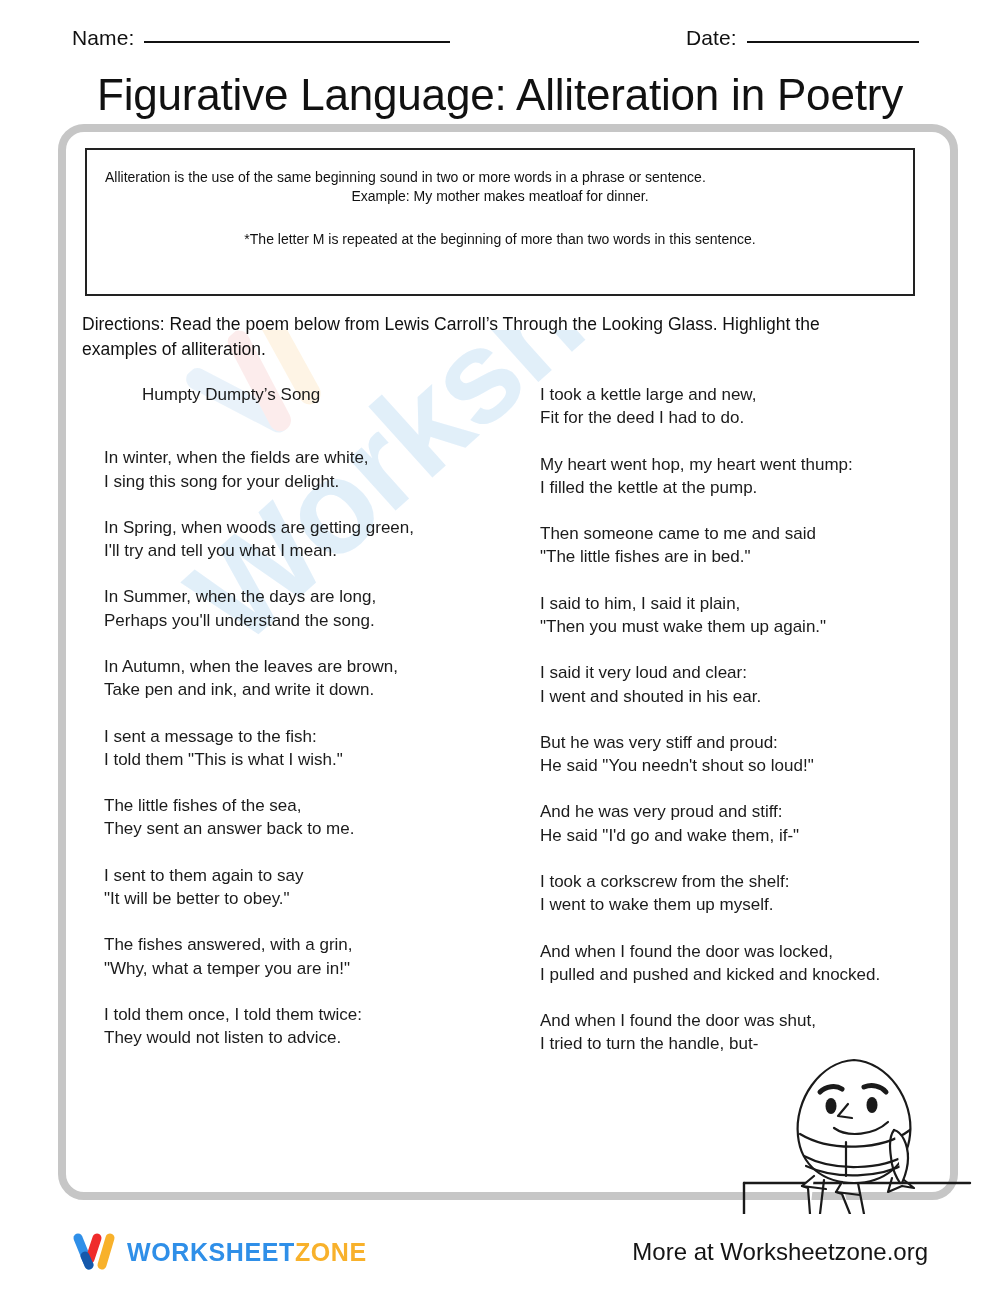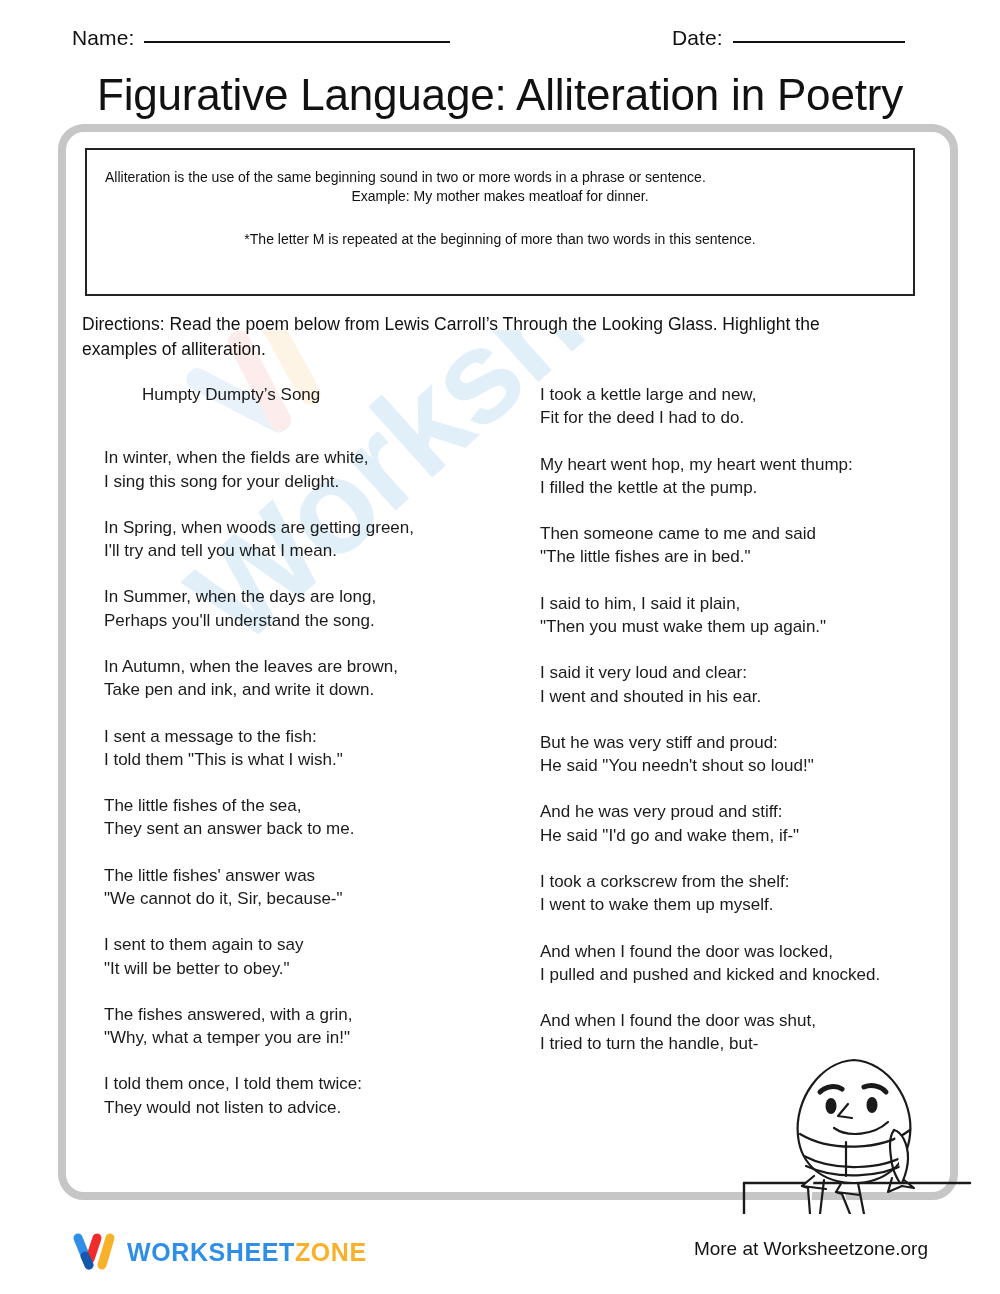--- a/index.html
+++ b/index.html
@@ -31,21 +31,21 @@
   .name-group {
     position: absolute;
     left: 72px;
     top: 0;
     display: flex;
     align-items: baseline;
     gap: 10px;
   }
   .date-group {
     position: absolute;
-    left: 672px;
+    left: 686px;
     top: 0;
     display: flex;
     align-items: baseline;
     gap: 10px;
   }
   .field-label {
     font-size: 21px;
     letter-spacing: 0.1px;
     color: #111;
     white-space: nowrap;
@@ -217,21 +217,21 @@
     font-size: 25px;
     font-weight: 700;
     letter-spacing: 0.6px;
   }
   .brand-text .b1 { color: #2f8fe8; }
   .brand-text .b2 { color: #f8b12b; }
   .more-at {
     position: absolute;
     right: 72px;
     top: 6px;
-    font-size: 19px;
+    font-size: 24px;
     color: #141414;
     white-space: nowrap;
   }
 </style>
 </head>
 <body>
 
 <div class="header-row">
   <div class="name-group">
     <span class="field-label">Name:</span>
@@ -272,22 +272,20 @@
     <div class="stanza">In Spring, when woods are getting green,
 I'll try and tell you what I mean.</div>
     <div class="stanza">In Summer, when the days are long,
 Perhaps you'll understand the song.</div>
     <div class="stanza">In Autumn, when the leaves are brown,
 Take pen and ink, and write it down.</div>
     <div class="stanza">I sent a message to the fish:
 I told them "This is what I wish."</div>
     <div class="stanza">The little fishes of the sea,
 They sent an answer back to me.</div>
-    <div class="stanza">The little fishes' answer was
-"We cannot do it, Sir, because-"</div>
     <div class="stanza">I sent to them again to say
 "It will be better to obey."</div>
     <div class="stanza">The fishes answered, with a grin,
 "Why, what a temper you are in!"</div>
     <div class="stanza">I told them once, I told them twice:
 They would not listen to advice.</div>
   </div>
 
   <div class="poem-col right">
     <div class="stanza">I took a kettle large and new,

